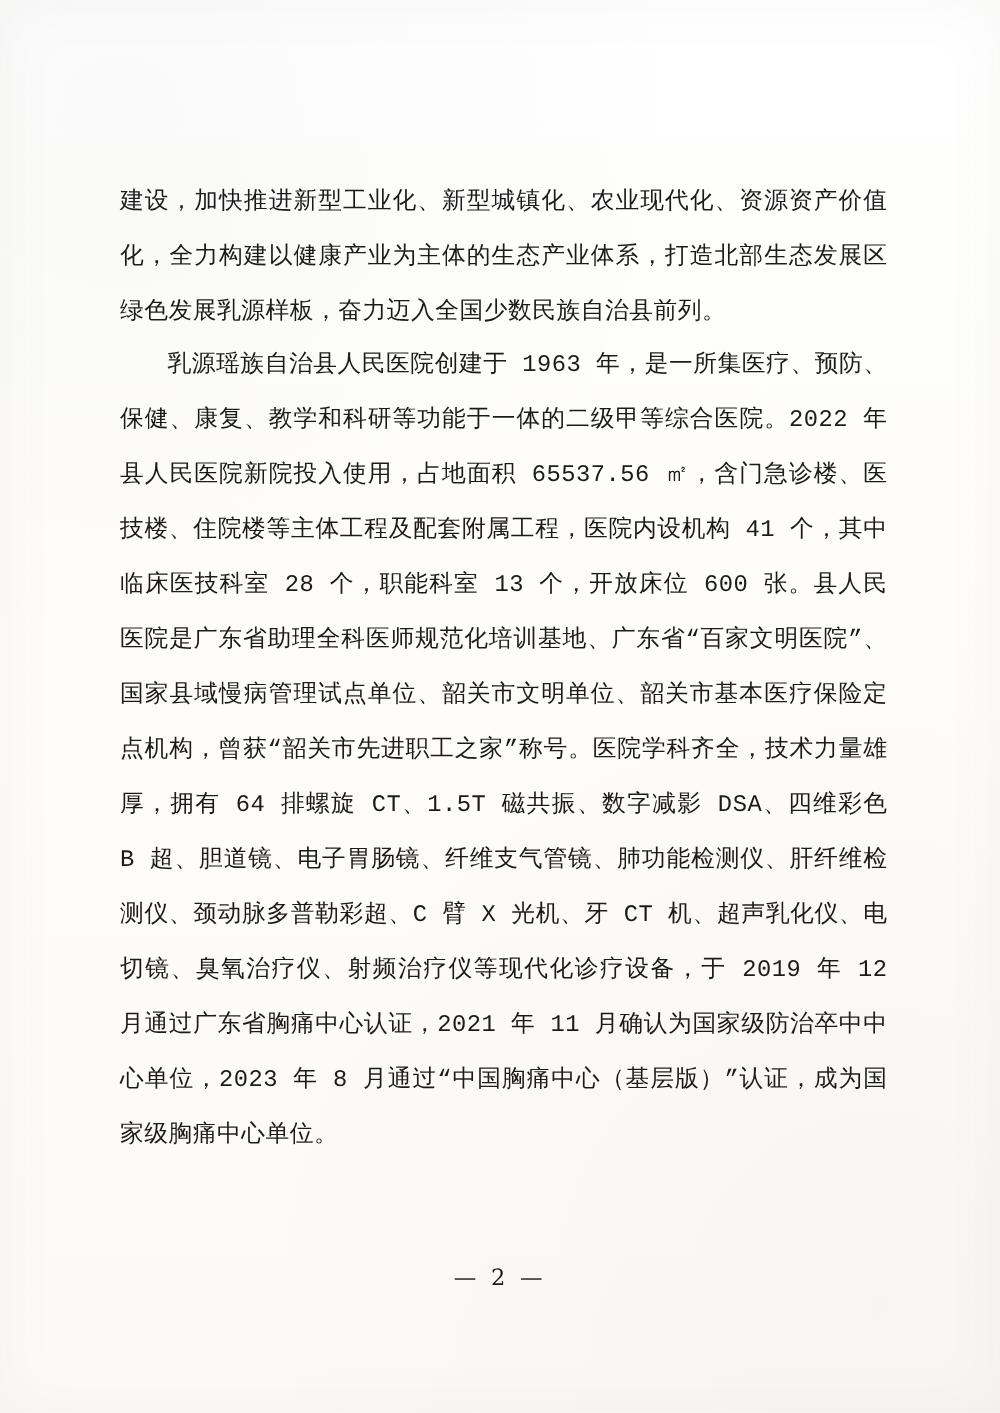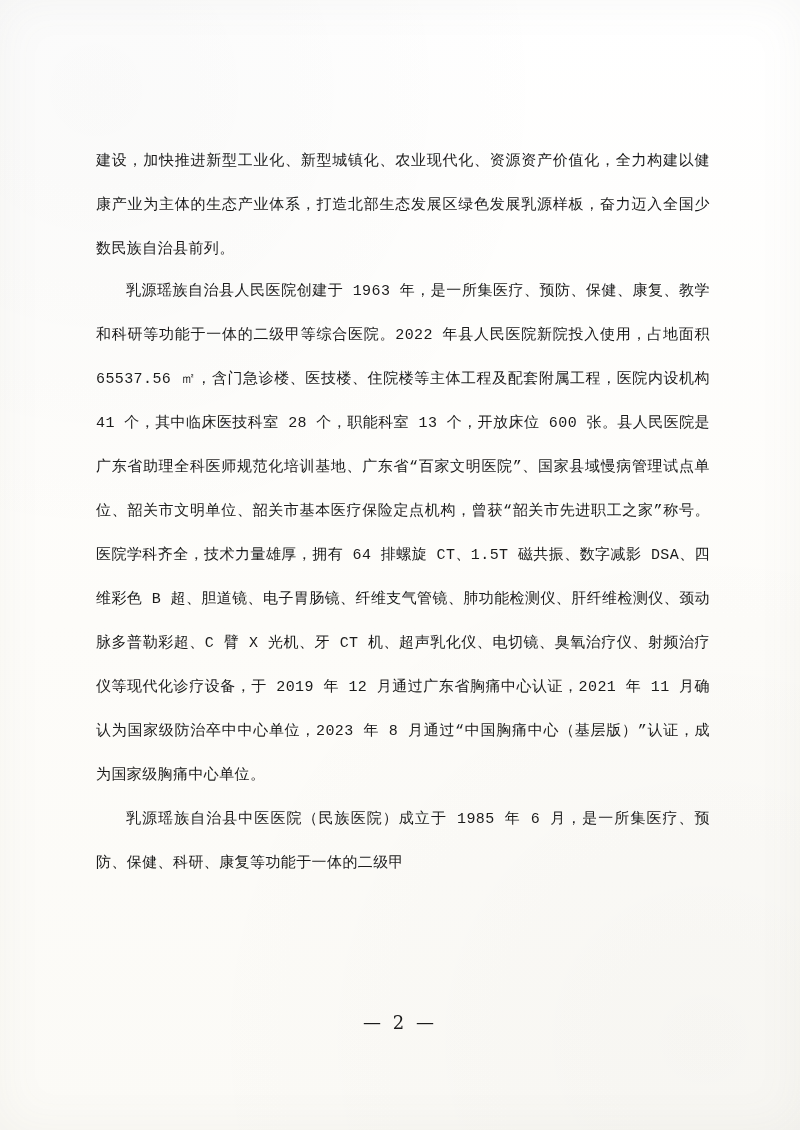--- a/index.html
+++ b/index.html
@@ -31,21 +31,21 @@
     pointer-events: none;
   }
   .content {
     position: absolute;
     left: 96px;
     top: 138px;
     width: 614px;
   }
   p.para {
     margin: 0 0 0 0;
-    font-size: 15px;
+    font-size: 19px;
     line-height: 44px;
     color: #1b1b1b;
     text-align: justify;
     text-justify: inter-ideograph;
     letter-spacing: 0.4px;
     font-family: "DejaVu Serif", serif;
   }
   p.indent {
     text-indent: 2em;
     font-family: Liberation Mono, monospace;
@@ -70,19 +70,18 @@
 </style>
 </head>
 <body>
 
 <div class="page">
   <div class="paper-tone"></div>
 
   <div class="content">
     <p class="para">建设，加快推进新型工业化、新型城镇化、农业现代化、资源资产价值化，全力构建以健康产业为主体的生态产业体系，打造北部生态发展区绿色发展乳源样板，奋力迈入全国少数民族自治县前列。</p>
     <p class="para indent">乳源瑶族自治县人民医院创建于 1963 年，是一所集医疗、预防、保健、康复、教学和科研等功能于一体的二级甲等综合医院。2022 年县人民医院新院投入使用，占地面积 65537.56 ㎡，含门急诊楼、医技楼、住院楼等主体工程及配套附属工程，医院内设机构 41 个，其中临床医技科室 28 个，职能科室 13 个，开放床位 600 张。县人民医院是广东省助理全科医师规范化培训基地、广东省“百家文明医院”、国家县域慢病管理试点单位、韶关市文明单位、韶关市基本医疗保险定点机构，曾获“韶关市先进职工之家”称号。医院学科齐全，技术力量雄厚，拥有 64 排螺旋 CT、1.5T 磁共振、数字减影 DSA、四维彩色 B 超、胆道镜、电子胃肠镜、纤维支气管镜、肺功能检测仪、肝纤维检测仪、颈动脉多普勒彩超、C 臂 X 光机、牙 CT 机、超声乳化仪、电切镜、臭氧治疗仪、射频治疗仪等现代化诊疗设备，于 2019 年 12 月通过广东省胸痛中心认证，2021 年 11 月确认为国家级防治卒中中心单位，2023 年 8 月通过“中国胸痛中心（基层版）”认证，成为国家级胸痛中心单位。</p>
-    <p class="para indent">乳源瑶族自治县中医医院（民族医院）成立于 1985 年 6 月，是一所集医疗、预防、保健、科研、康复等功能于一体的二级甲</p>
   </div>
 
   <div class="footer">— 2 —</div>
 
   <div class="edge-shadow"></div>
 </div>
 
 </body></html>

